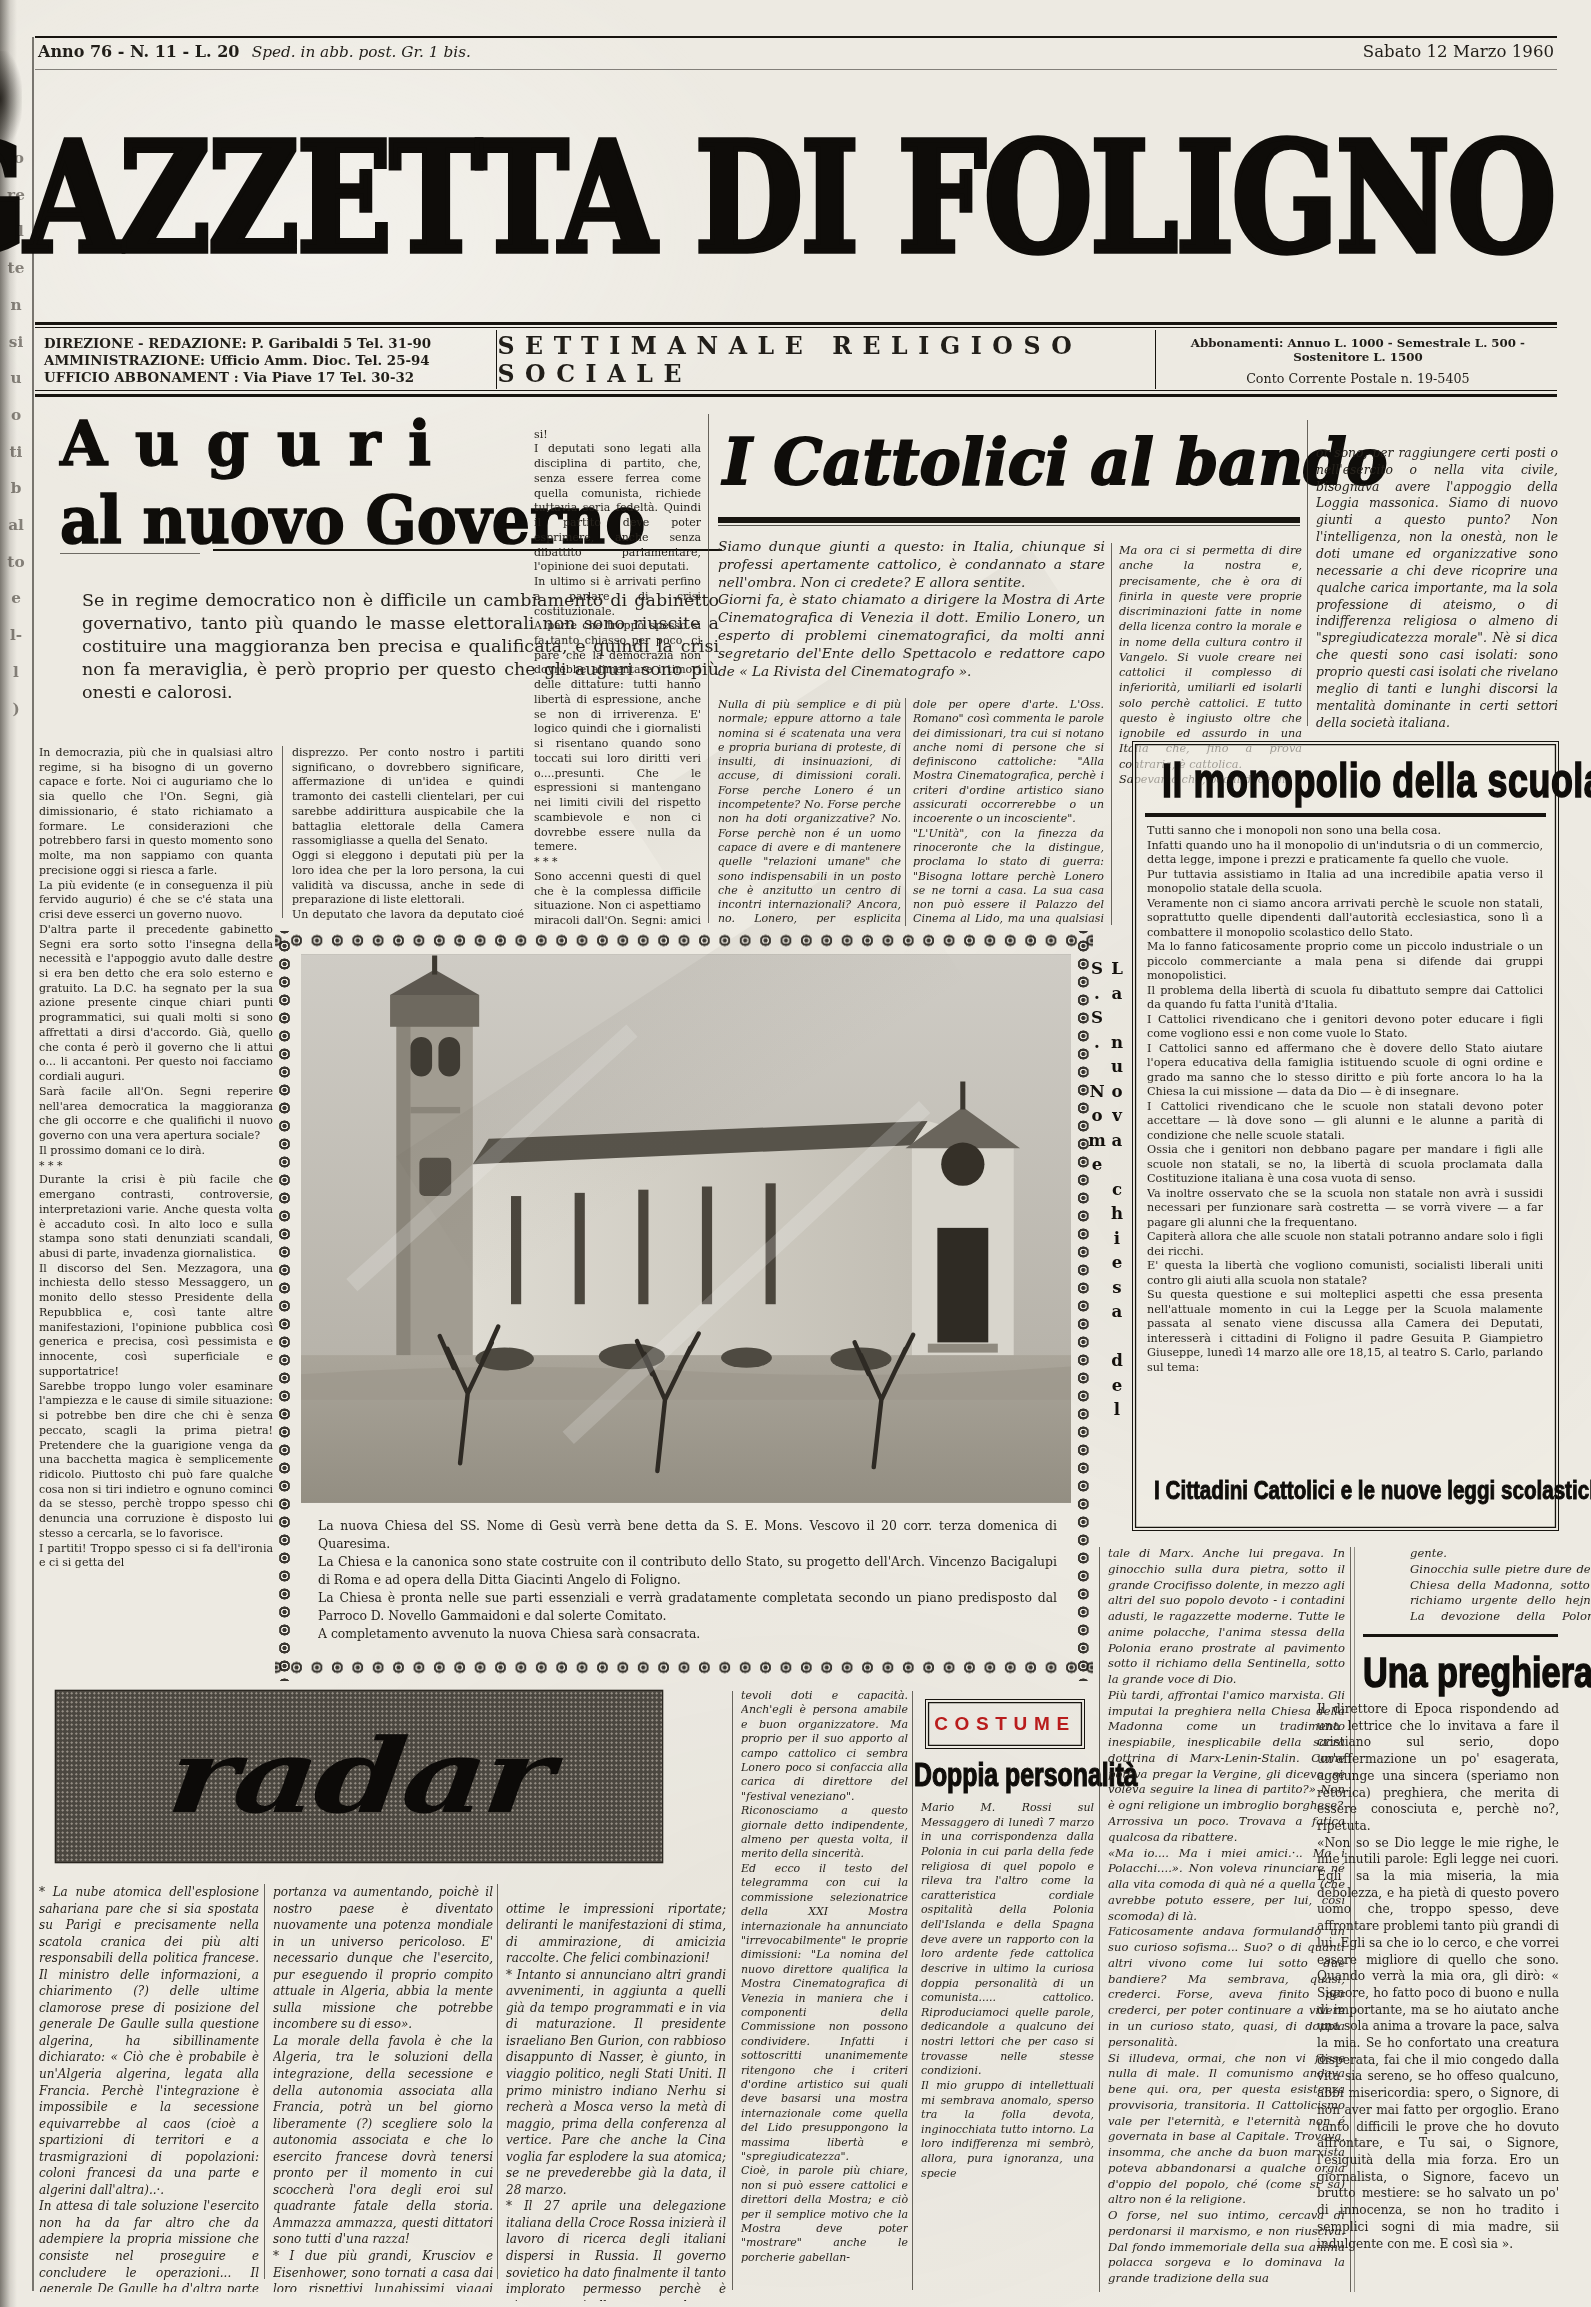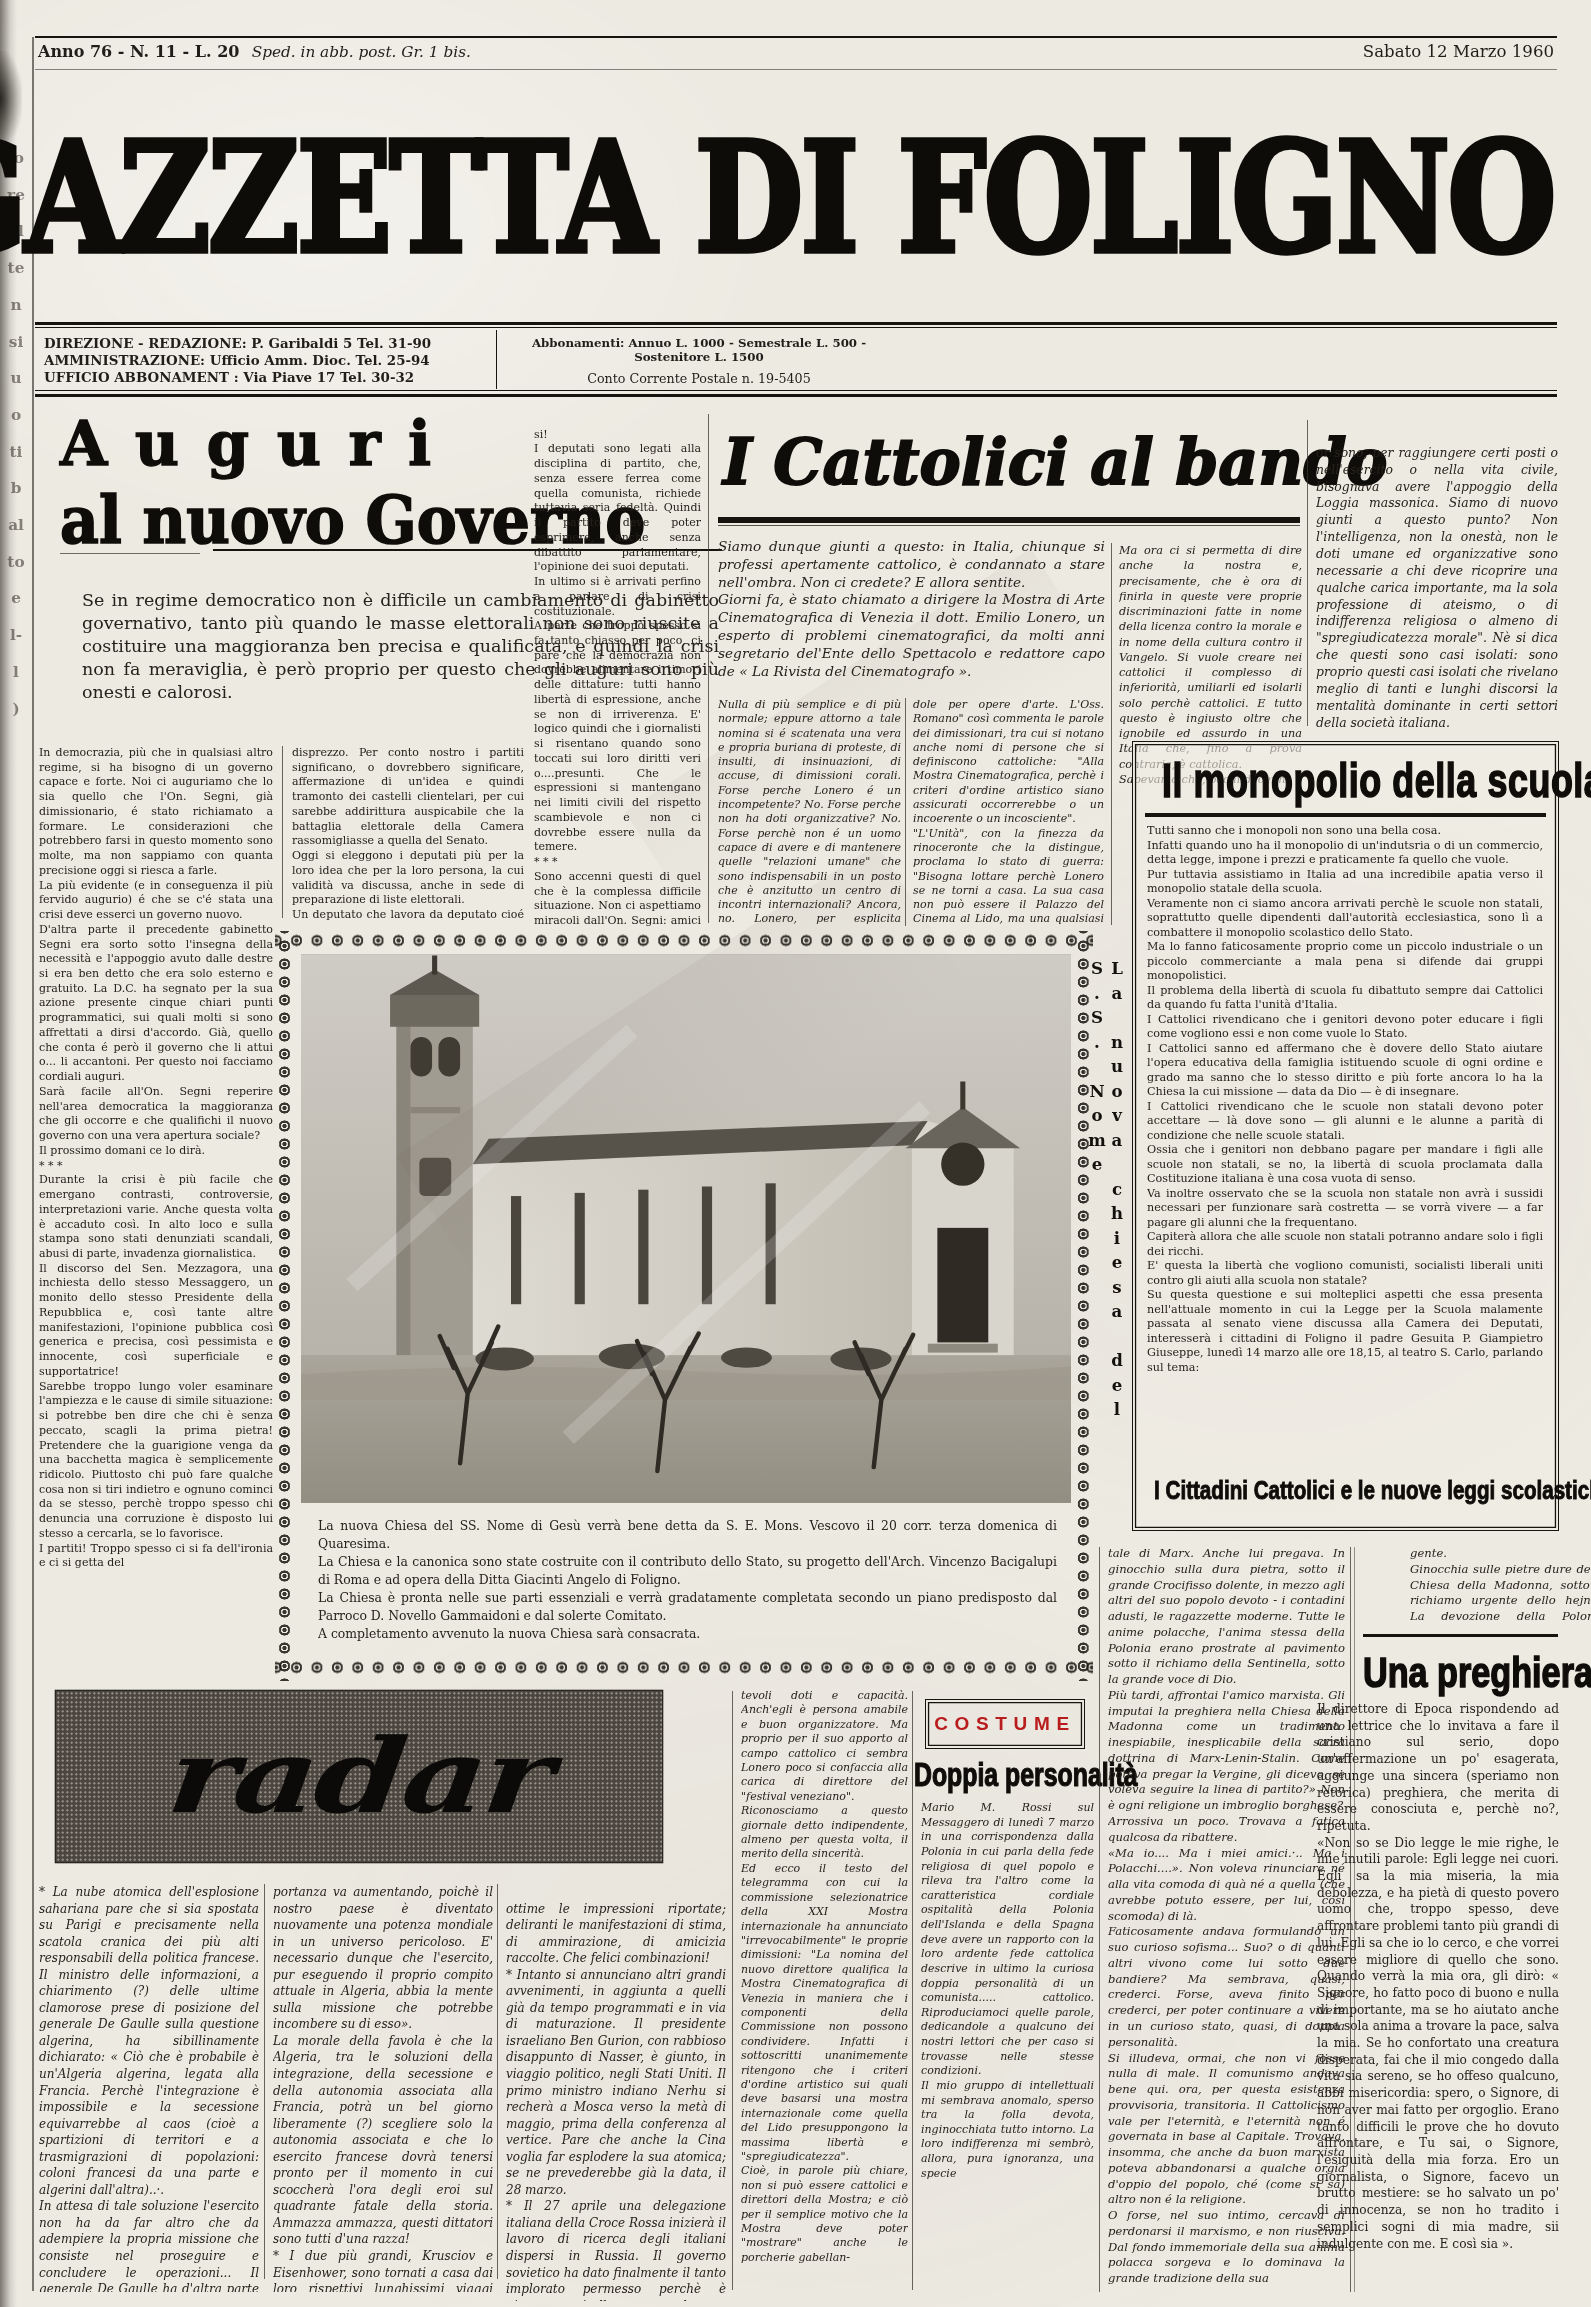--- a/index.html
+++ b/index.html
@@ -80,20 +80,21 @@
   <span style="font-family:'DejaVu Serif',serif;font-weight:bold;font-size:125px;letter-spacing:-2.5px;color:#0e0c09;
                -webkit-text-stroke:4.5px #0e0c09;white-space:nowrap;transform:scaleY(1.22);">GAZZETTA DI FOLIGNO</span>
 </div>
 
 <div class="rule" style="left:35px;top:322px;width:1522px;height:3.2px;"></div>
 <div class="rule" style="left:35px;top:327px;width:1522px;height:1.3px;"></div>
 <div class="abs" style="left:35px;top:330px;width:1522px;height:59px;display:flex;">
   <div style="width:446px;padding:5.1px 6.4px 0 9px;font-weight:bold;font-size:13.4px;line-height:1.25;white-space:pre-line;border-right:1.9px solid #17140f;">DIREZIONE - REDAZIONE: P. Garibaldi 5 Tel. 31-90
 AMMINISTRAZIONE: Ufficio Amm. Dioc. Tel. 25-94
 UFFICIO ABBONAMENT : Via Piave 17 Tel. 30-32</div>
+  <div style="flex:1;display:flex;align-items:center;justify-content:center;font-weight:bold;font-size:23.6px;letter-spacing:.45em;border-right:1.9px solid #17140f;transform:none;">SETTIMANALE RELIGIOSO SOCIALE</div>
   <div style="width:388px;padding:6.4px 5.1px 0 7.6px;text-align:center;">
     <div style="font-size:11.8px;font-weight:bold;">Abbonamenti: Annuo L. 1000 - Semestrale L. 500 - Sostenitore L. 1500</div>
     <div style="font-size:12.7px;margin-top:6.4px;">Conto Corrente Postale n. 19-5405</div>
   </div>
 </div>
 <div class="rule" style="left:35px;top:390px;width:1522px;height:1.3px;"></div>
 <div class="rule" style="left:35px;top:394px;width:1522px;height:2.5px;"></div>
 
 <div class="abs" style="left:60px;top:408px;width:662px;height:172px;">
   <div style="font-weight:bold;font-size:61px;letter-spacing:.45em;color:#0f0d0a;-webkit-text-stroke:1.3px #0f0d0a;">Auguri</div>

